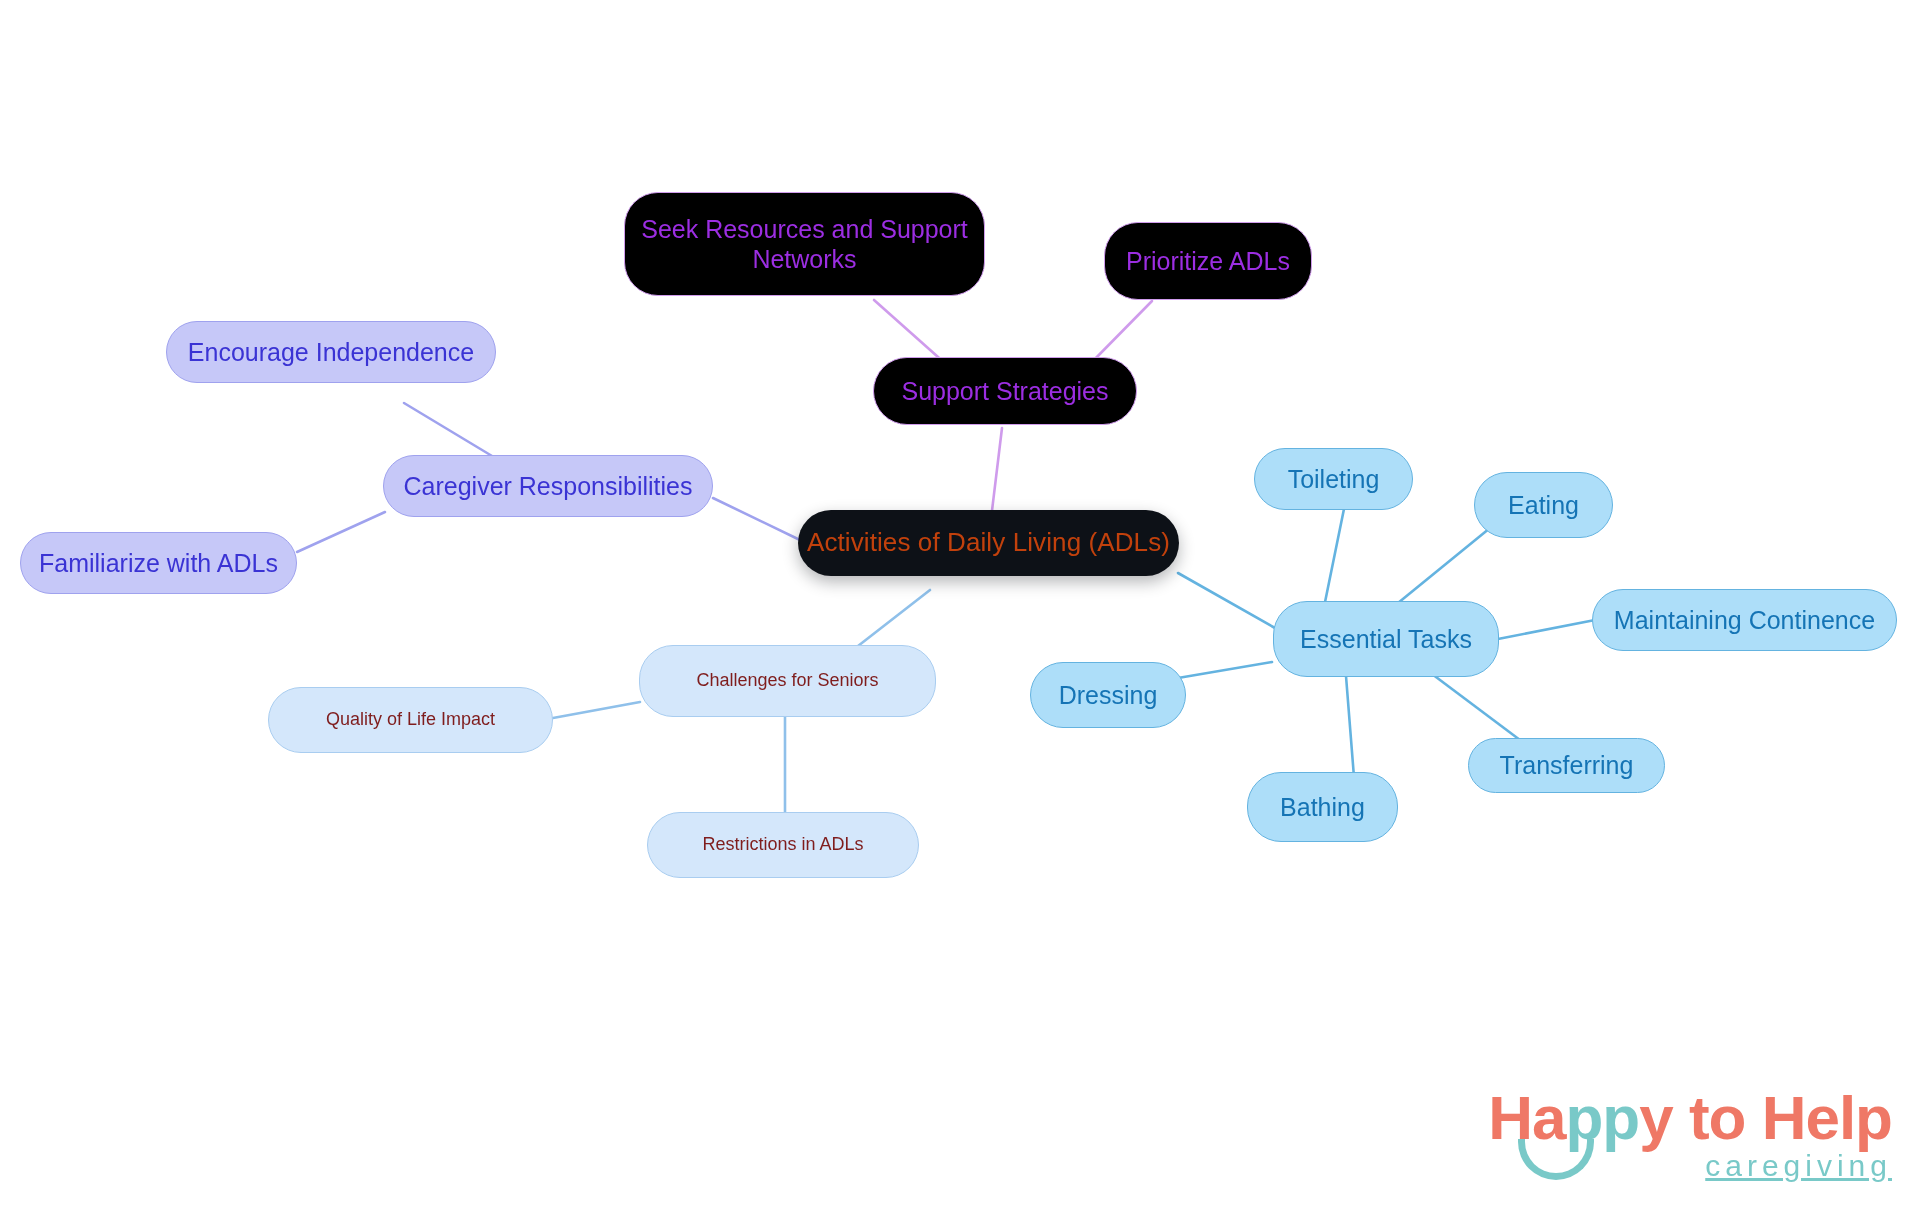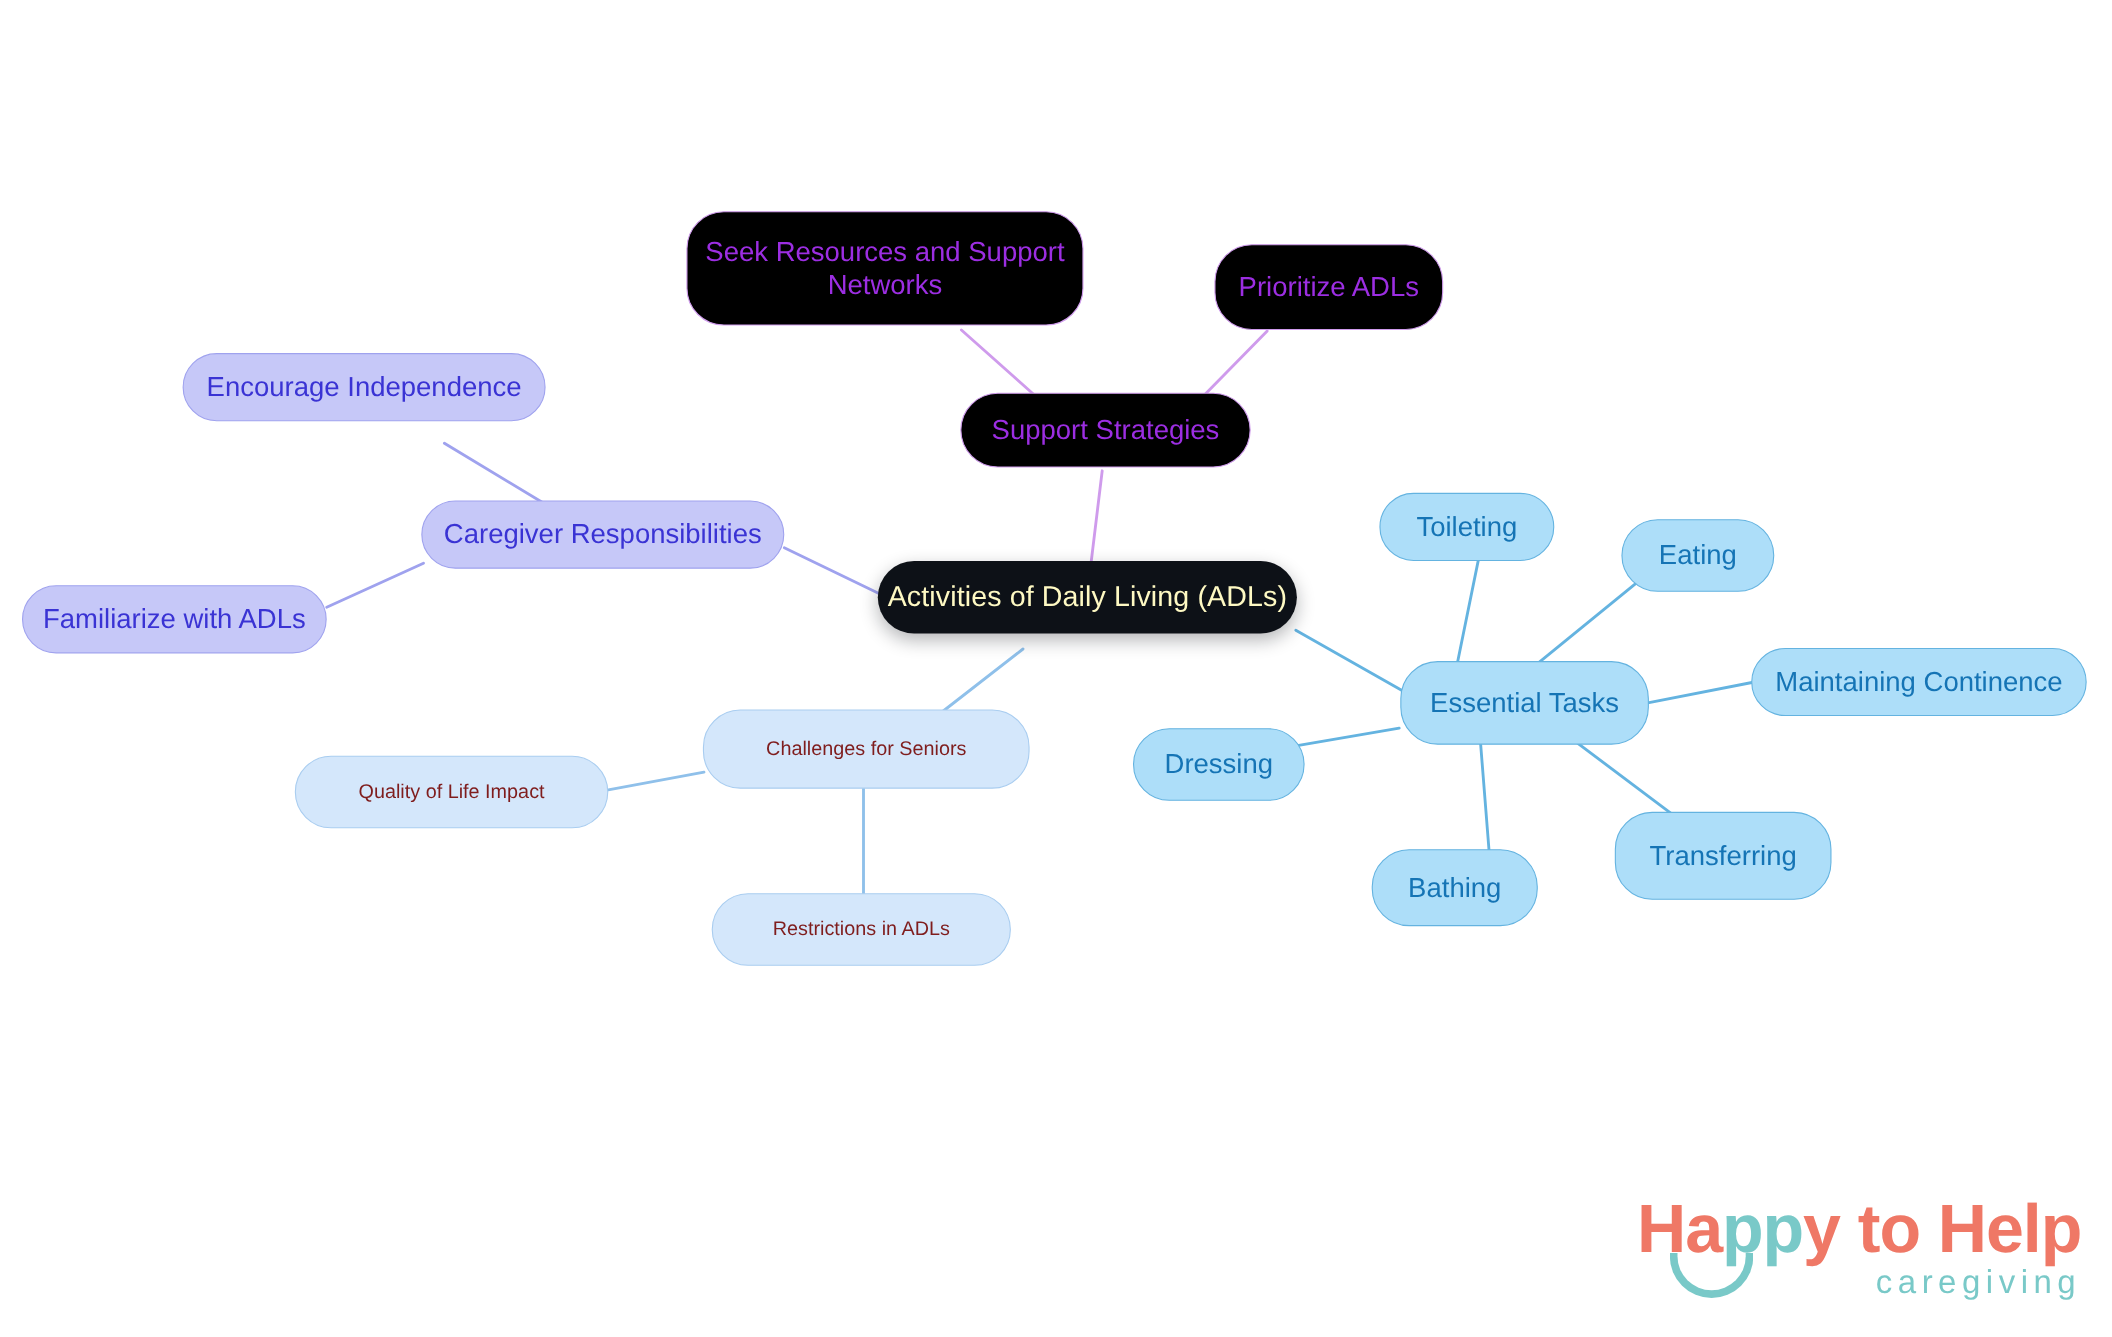--- a/index.html
+++ b/index.html
@@ -35,21 +35,21 @@
     justify-content: center;
     text-align: center;
     line-height: 1.22;
     white-space: pre-line;
     z-index: 5;
   }
 
   
   .node.root {
     background: #0d1117;
-    color: #fef9c3;
+    color: #c2410c;
     border-radius: 34px;
     font-size: 26px;
     letter-spacing: .1px;
     box-shadow: 0 6px 16px rgba(10,14,20,.30);
     z-index: 8;
     text-align: right;
   }
 
   
   .node.lav {
@@ -109,20 +109,21 @@
   }
   .logo-coral { color: #ef7866; }
   .logo-teal  { color: #79c9c8; }
   .logo-sub {
     margin-top: 2px;
     text-align: right;
     font-size: 30px;
     letter-spacing: 5px;
     color: #79c9c8;
     line-height: 1;
+    text-decoration: underline;
   }
   .smile {
     position: absolute;
     left: 96px;
     top: 52px;
     width: 62px;
     height: 34px;
     border: 7px solid #79c9c8;
     border-top: none;
     border-radius: 0 0 62px 62px;
@@ -208,21 +209,21 @@
   </div>
 
   <div class="node sky" style="left:1474px; top:472px; width:139px; height:66px;">
     <span>Eating</span>
   </div>
 
   <div class="node sky" style="left:1592px; top:589px; width:305px; height:62px;">
     <span>Maintaining Continence</span>
   </div>
 
-  <div class="node sky" style="left:1468px; top:738px; width:197px; height:80px;">
+  <div class="node sky" style="left:1468px; top:738px; width:197px; height:55px;">
     <span>Transferring</span>
   </div>
 
   <div class="node sky" style="left:1247px; top:772px; width:151px; height:70px;">
     <span>Bathing</span>
   </div>
 
   <div class="node sky" style="left:1030px; top:662px; width:156px; height:66px;">
     <span>Dressing</span>
   </div>

